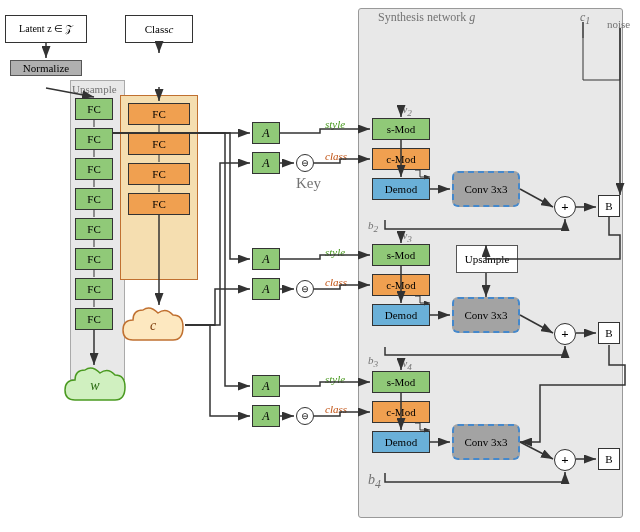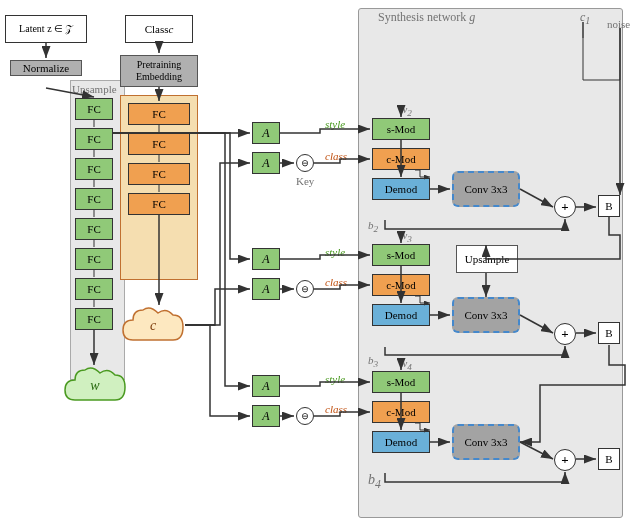--- a/index.html
+++ b/index.html
@@ -150,22 +150,20 @@
   <div class="box box-green rounded" style="left:75px; top:128px; width:38px; height:22px; font-size:11px;">FC</div>
   <div class="box box-green rounded" style="left:75px; top:158px; width:38px; height:22px; font-size:11px;">FC</div>
   <div class="box box-green rounded" style="left:75px; top:188px; width:38px; height:22px; font-size:11px;">FC</div>
   <div class="box box-green rounded" style="left:75px; top:218px; width:38px; height:22px; font-size:11px;">FC</div>
   <div class="box box-green rounded" style="left:75px; top:248px; width:38px; height:22px; font-size:11px;">FC</div>
   <div class="box box-green rounded" style="left:75px; top:278px; width:38px; height:22px; font-size:11px;">FC</div>
   <div class="box box-green rounded" style="left:75px; top:308px; width:38px; height:22px; font-size:11px;">FC</div>
 
   <div class="box box-white rounded" style="left:125px; top:15px; width:68px; height:28px; font-size:11px;">Class <span class="italic">c</span></div>
 
-  <div class="box box-gray rounded" style="left:120px; top:55px; width:78px; height:32px; font-size:10px; text-align:center; line-height:1.2;">
-    Pretraining<br>Embedding</div>
 
   <div class="mapping-bg" style="left:120px; top:95px; width:78px; height:185px; background:#f5deb0; border:1.5px solid #c07030;"></div>
   <div class="box box-orange rounded" style="left:128px; top:103px; width:62px; height:22px; font-size:11px;">FC</div>
   <div class="box box-orange rounded" style="left:128px; top:133px; width:62px; height:22px; font-size:11px;">FC</div>
   <div class="box box-orange rounded" style="left:128px; top:163px; width:62px; height:22px; font-size:11px;">FC</div>
   <div class="box box-orange rounded" style="left:128px; top:193px; width:62px; height:22px; font-size:11px;">FC</div>
 
   <div class="box box-green rounded" style="left:252px; top:122px; width:28px; height:22px; font-size:12px; font-style:italic;">A</div>
 
   <div class="box box-green rounded" style="left:252px; top:152px; width:28px; height:22px; font-size:12px; font-style:italic;">A</div>
@@ -177,21 +175,21 @@
   <div class="box box-green rounded" style="left:252px; top:375px; width:28px; height:22px; font-size:12px; font-style:italic;">A</div>
 
   <div class="box box-green rounded" style="left:252px; top:405px; width:28px; height:22px; font-size:12px; font-style:italic;">A</div>
 
   <div class="circle-small" style="left:296px; top:154px; width:18px; height:18px; font-size:9px;">⊖</div>
 
   <div class="circle-small" style="left:296px; top:280px; width:18px; height:18px; font-size:9px;">⊖</div>
 
   <div class="circle-small" style="left:296px; top:407px; width:18px; height:18px; font-size:9px;">⊖</div>
 
-  <div class="label" style="left:296px; top:175px; font-size:11px;">Key</div>
+  <div class="label" style="left:296px; top:175px; font-size:15px;">Key</div>
 
   <div class="box box-green rounded" style="left:372px; top:118px; width:58px; height:22px; font-size:11px;">s-Mod</div>
   <div class="box box-green rounded" style="left:372px; top:244px; width:58px; height:22px; font-size:11px;">s-Mod</div>
   <div class="box box-green rounded" style="left:372px; top:371px; width:58px; height:22px; font-size:11px;">s-Mod</div>
 
   <div class="box box-orange rounded" style="left:372px; top:148px; width:58px; height:22px; font-size:11px;">c-Mod</div>
   <div class="box box-orange rounded" style="left:372px; top:274px; width:58px; height:22px; font-size:11px;">c-Mod</div>
   <div class="box box-orange rounded" style="left:372px; top:401px; width:58px; height:22px; font-size:11px;">c-Mod</div>
 
   <div class="box box-blue rounded" style="left:372px; top:178px; width:58px; height:22px; font-size:11px;">Demod</div>

